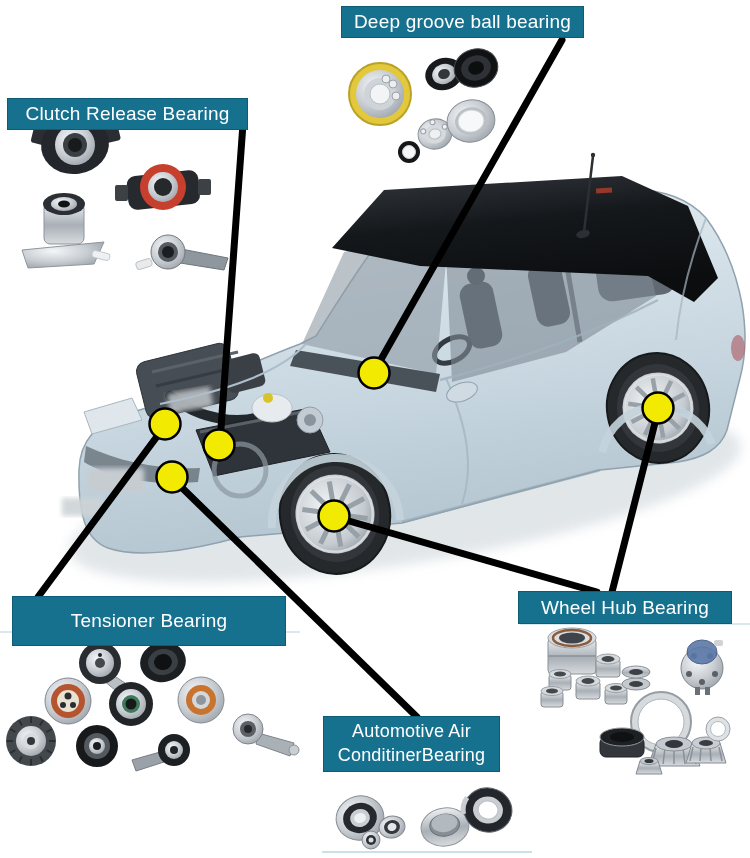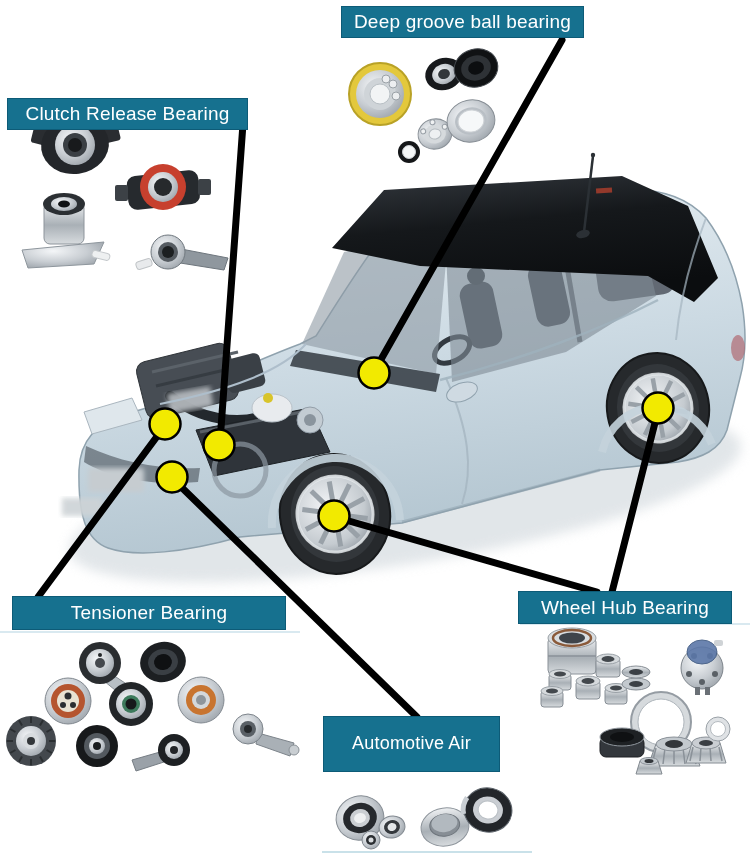--- a/index.html
+++ b/index.html
@@ -9,21 +9,21 @@
   }
   #diagram-svg{position:absolute;left:0;top:0;}
   .label-box{
     position:absolute;display:flex;flex-direction:column;align-items:center;justify-content:center;
     background:#16718f;border:1px solid #0d5b77;color:#ffffff;
     font-weight:normal;font-size:19px;text-align:center;line-height:1.32;
     box-sizing:border-box;letter-spacing:.2px;
   }
   #label-deep-groove{left:341px;top:6px;width:243px;height:32px;}
   #label-clutch-release{left:7px;top:78px;width:241px;height:32px;margin-top:20px;}
-  #label-tensioner{left:12px;top:596px;width:274px;height:34px;}
+  #label-tensioner{left:12px;top:596px;width:274px;height:50px;}
   #label-wheel-hub{left:518px;top:591px;width:214px;height:33px;}
   #label-air-conditioner{left:323px;top:716px;width:177px;height:56px;font-size:18px;}
   .callout-line{stroke:#000000;stroke-width:7;stroke-linecap:round;}
   .callout-dot{fill:#f2ea00;stroke:#000000;stroke-width:2.5;}
 </style>
 </head>
 <body>
 
 <div class="canvas">
 
@@ -468,15 +468,16 @@
   <span>Clutch Release Bearing</span>
 </div>
 <div class="label-box" id="label-tensioner">
   <span>Tensioner Bearing</span>
 </div>
 <div class="label-box" id="label-wheel-hub">
   <span>Wheel Hub Bearing</span>
 </div>
 <div class="label-box" id="label-air-conditioner">
   <span>Automotive Air</span>
+  <span>ConditinerBearing</span>
 </div>
 
 </div>
 
 </body></html>

